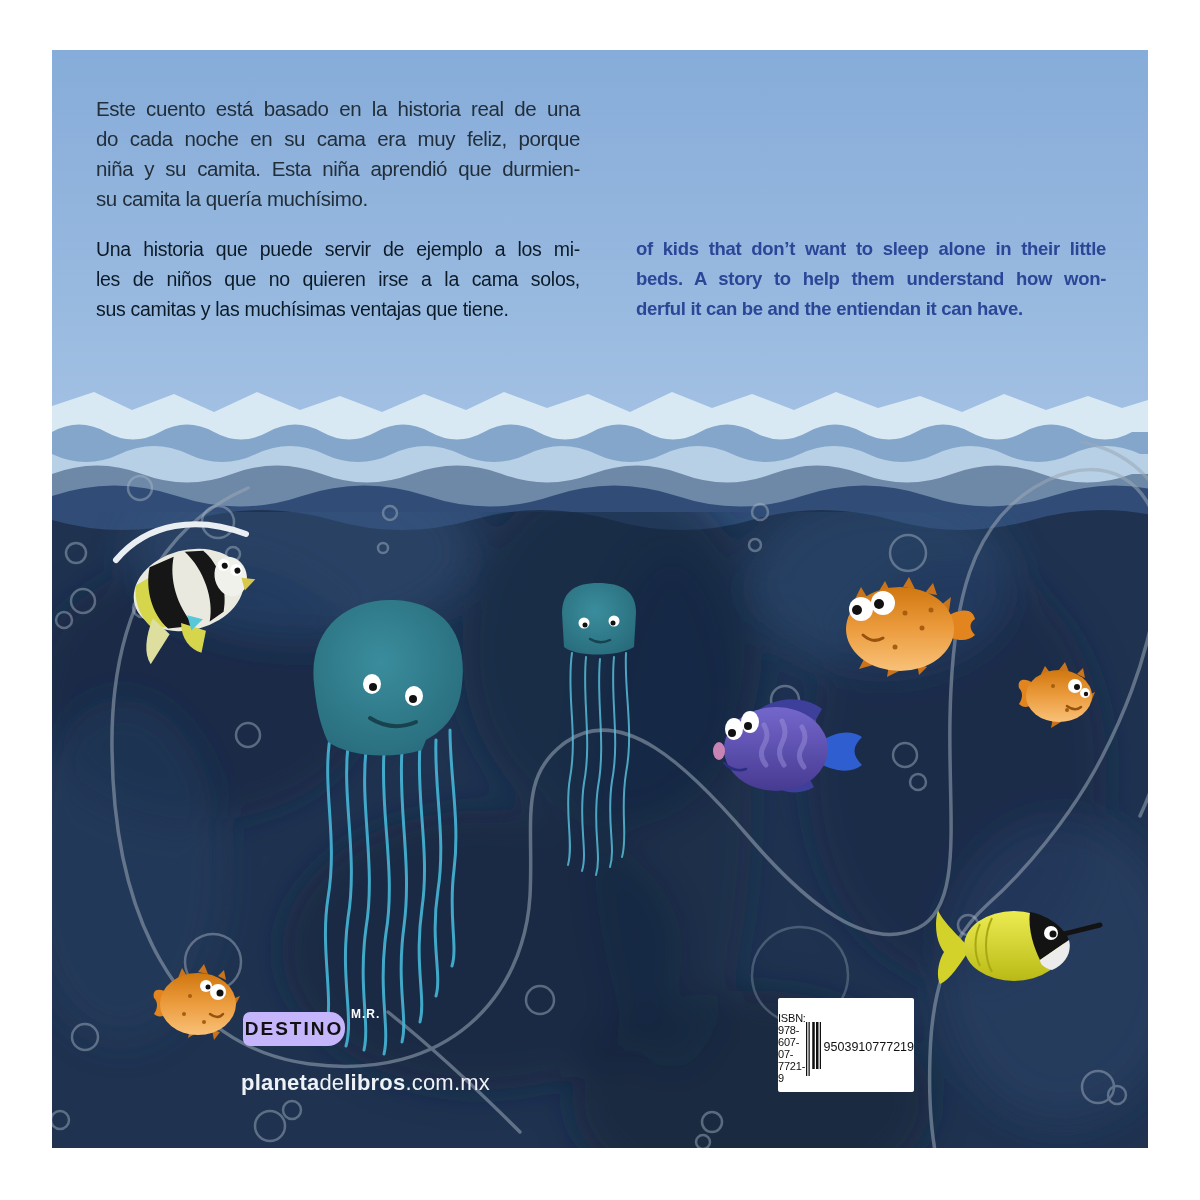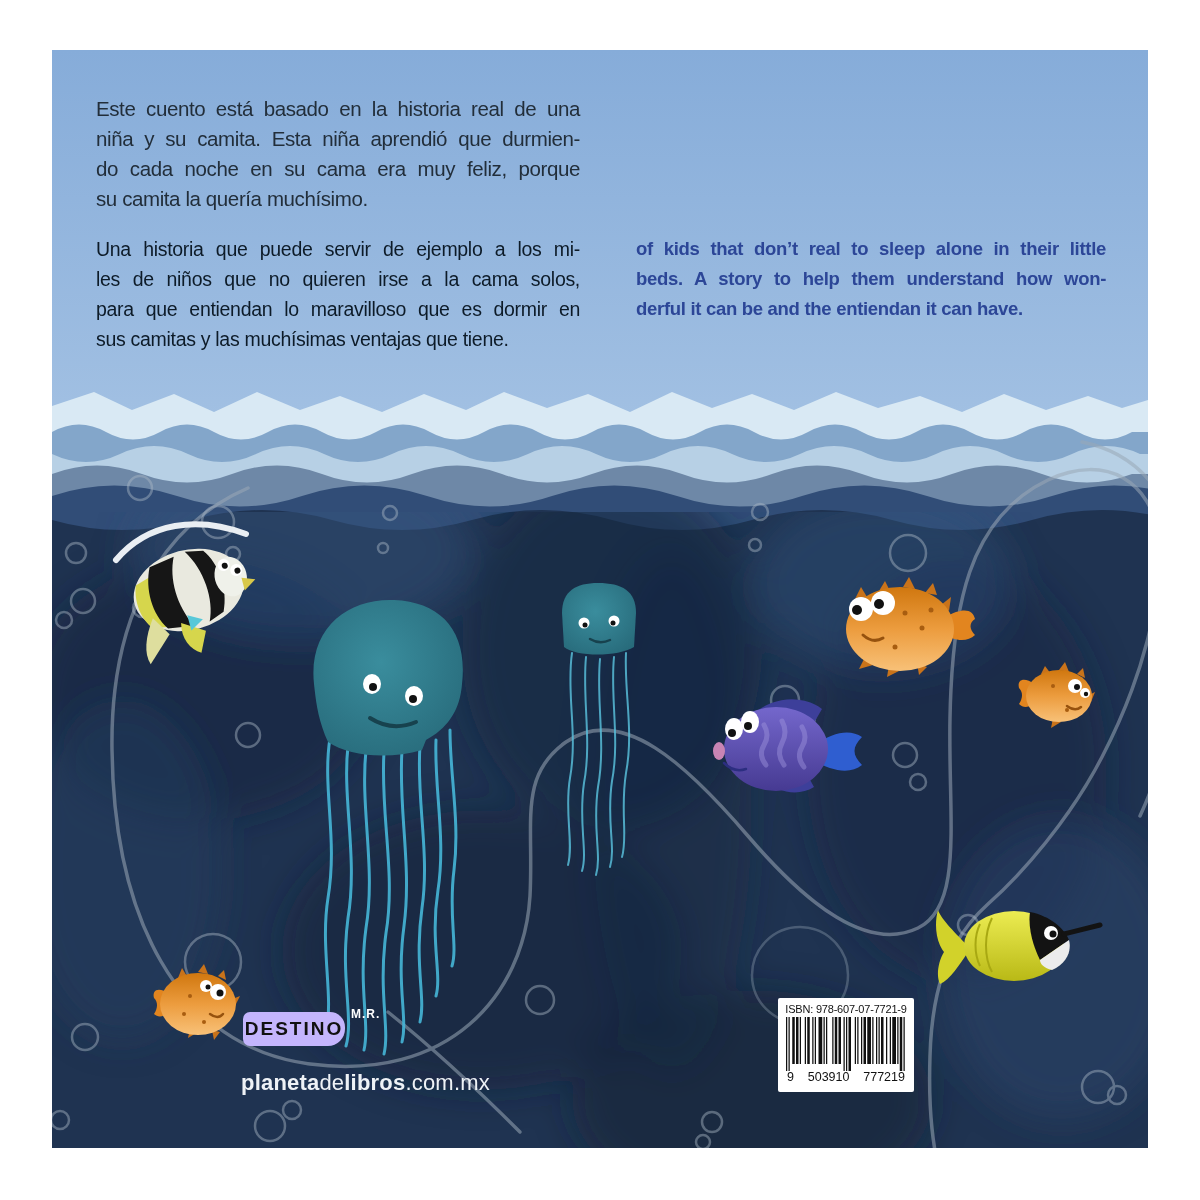--- a/index.html
+++ b/index.html
@@ -14,21 +14,21 @@
   .en-reg{left:584px;top:44px;width:470px;color:#3f5dae;font-size:20.5px;letter-spacing:-0.4px;}
   .en-bold{left:584px;top:184px;width:470px;color:#2c4697;font-size:18.5px;font-weight:700;letter-spacing:-0.3px;}
   .destino{position:absolute;left:191px;top:962px;width:102px;height:34px;background:#c4b5fd;
     border-radius:7px 15px 17px 7px;display:flex;align-items:center;justify-content:center;z-index:6;}
   .destino span{color:#111;font-weight:800;font-size:19px;letter-spacing:2px;}
   .mr{position:absolute;left:299px;top:957px;color:#ffffff;font-size:12px;font-weight:700;letter-spacing:1px;z-index:6;}
   .website{position:absolute;left:189px;top:1020px;color:#eef2f6;font-size:22px;z-index:6;letter-spacing:0.2px;}
   .website .b{font-weight:700;}
   .website .l{font-weight:300;}
   .barcode{position:absolute;left:726px;top:948px;width:136px;height:94px;background:#ffffff;border-radius:2px;
-    z-index:6;display:flex;flex-direction:column;align-items:center;padding-top:5px;box-sizing:border-box;}
+    z-index:6;display:flex;flex-direction:row;align-items:center;padding-top:5px;box-sizing:border-box;}
   .barcode .isbn{font-size:11px;color:#111;letter-spacing:-0.2px;}
   .barcode svg{margin-top:2px;}
   .digits{width:118px;display:flex;justify-content:space-between;font-size:12.5px;color:#111;margin-top:-1px;}
 </style>
 </head>
 <body>
 
 <div class="cover">
 
   <svg class="art" viewBox="0 0 1096 1098">
@@ -269,35 +269,34 @@
         <circle cx="52" cy="21" r="2.5" fill="#111111"></circle>
       <path d="M54,48 q8,6 13,0" fill="none" stroke="#96520e" stroke-width="2.5" stroke-linecap="round"></path>
       <circle cx="34" cy="30" r="2" fill="#a85d10"></circle>
         <circle cx="48" cy="56" r="2" fill="#a85d10"></circle>
       <circle cx="28" cy="48" r="2" fill="#a85d10"></circle>
     </g>
   </svg>
 
   <div class="textcol es-reg">
     <div class="line">Este cuento está basado en la historia real de una</div>
+    <div class="line">do cada noche en su cama era muy feliz, porque</div>
     <div class="line">niña y su camita. Esta niña aprendió que durmien-</div>
-    <div class="line">do cada noche en su cama era muy feliz, porque</div>
     <div class="line last">su camita la quería muchísimo.</div>
   </div>
 
   <div class="textcol es-bold">
     <div class="line">Una historia que puede servir de ejemplo a los mi-</div>
     <div class="line">les de niños que no quieren irse a la cama solos,</div>
-    <div class="line">para que entiendan lo maravilloso que es dormir en</div>
     <div class="line last">sus camitas y las muchísimas ventajas que tiene.</div>
   </div>
 
 
   <div class="textcol en-bold">
-    <div class="line">of kids that don’t real to sleep alone in their little</div>
+    <div class="line">of kids that don’t want to sleep alone in their little</div>
     <div class="line">beds. A story to help them understand how won-</div>
     <div class="line last">derful it can be and the entiendan it can have.</div>
   </div>
 
   <div class="destino">
     <span>DESTINO</span>
   </div>
   <div class="mr">M.R.</div>
 
   <div class="website"><span class="b">planeta</span><span class="l">de</span><span class="b">libros</span><span class="l">.com.mx</span></div>

